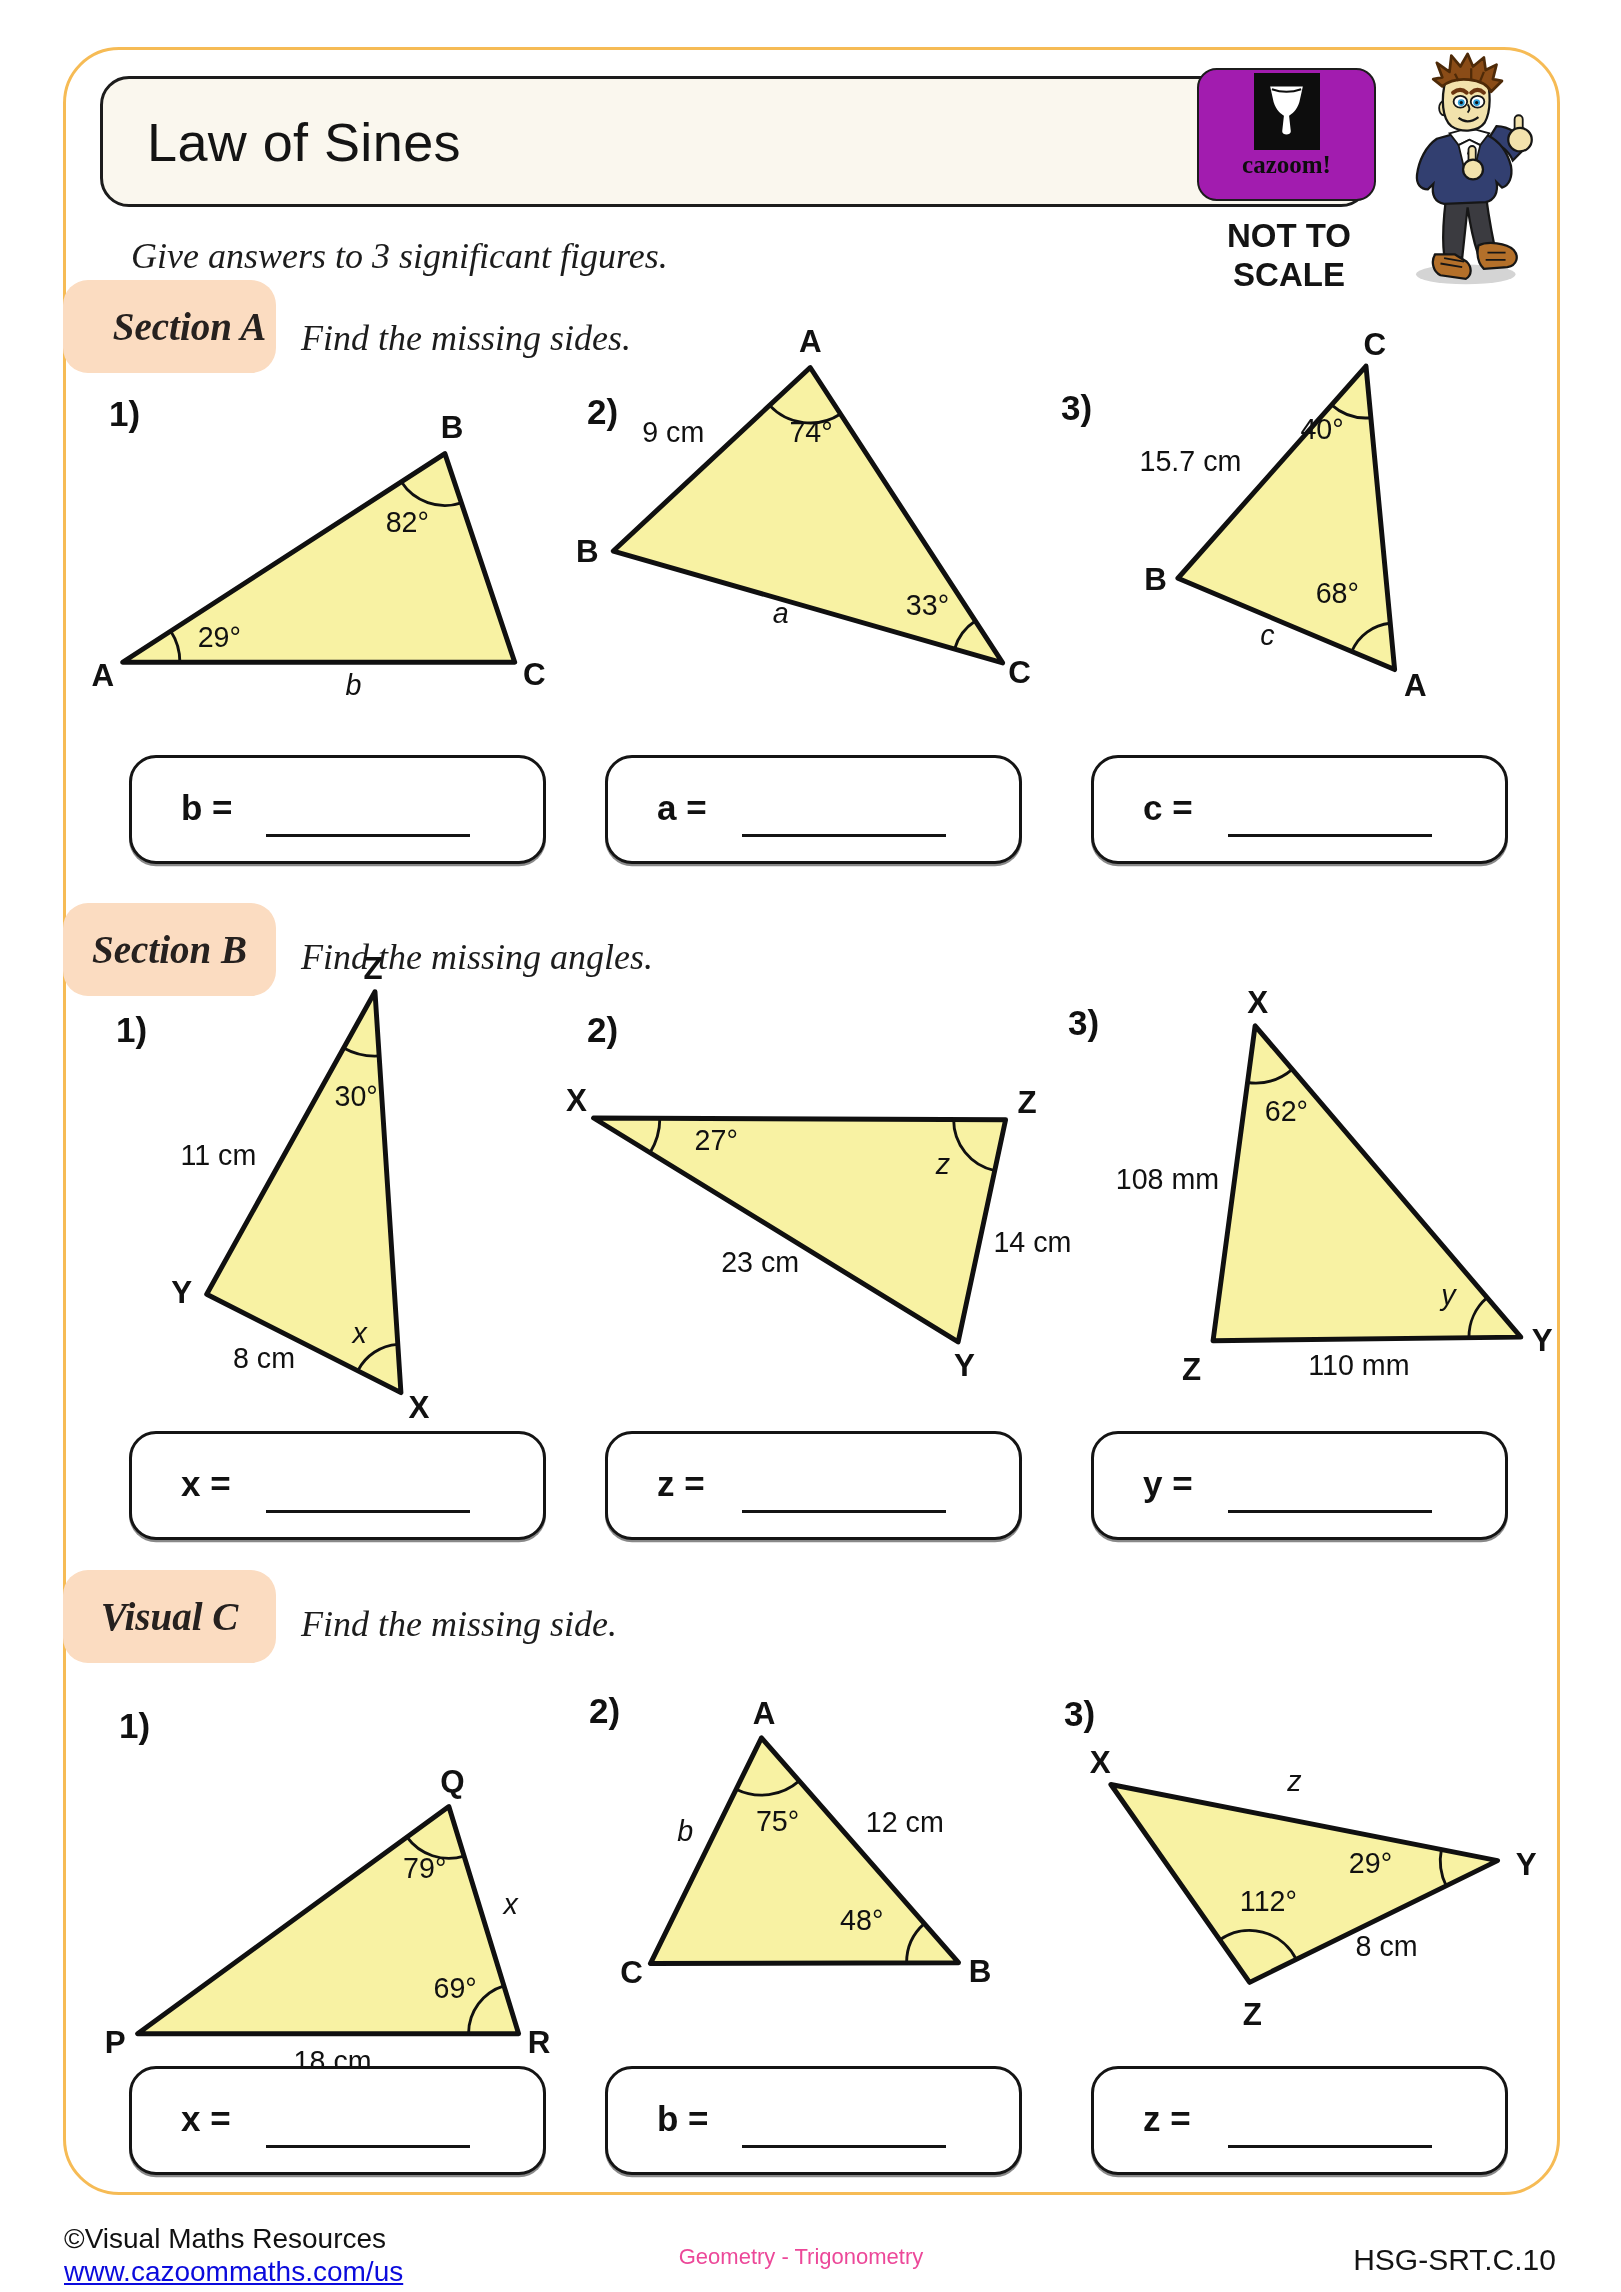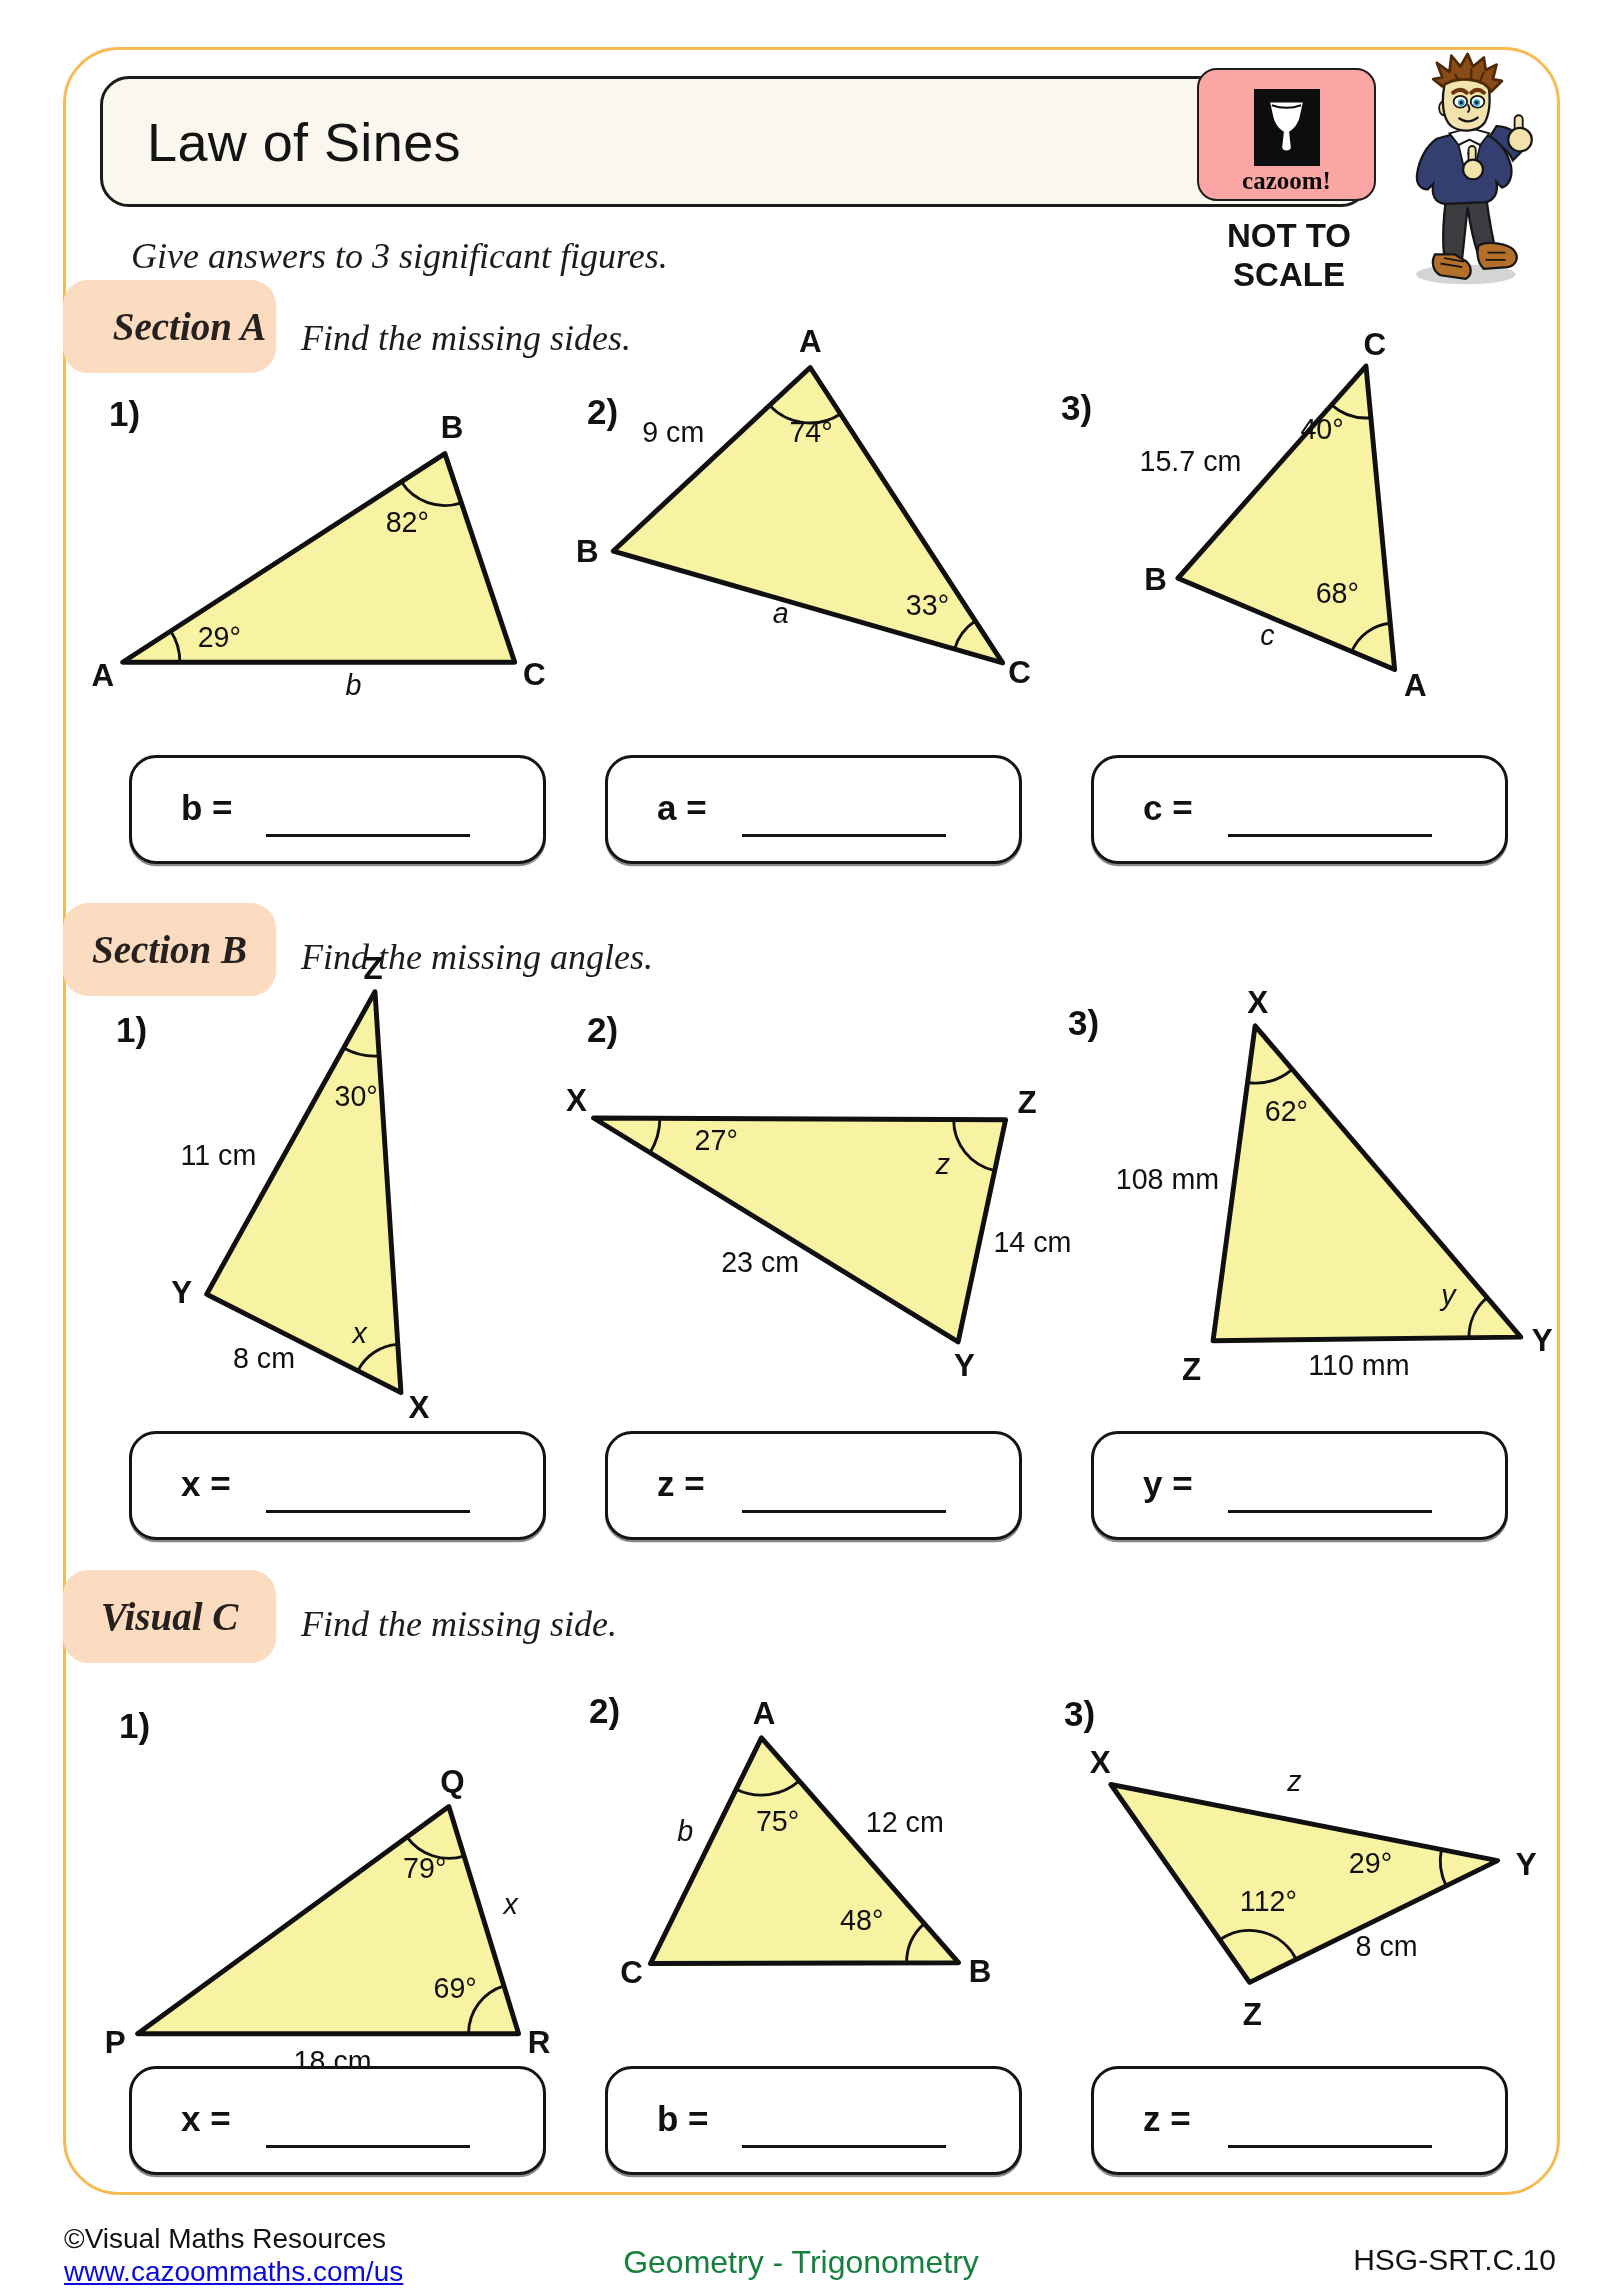--- a/index.html
+++ b/index.html
@@ -13,23 +13,23 @@
   *{box-sizing:border-box}
   html,body{margin:0;padding:0;background:#fff}
   #page{position:relative;width:1622px;height:2293px;background:#fff;
         font-family:"Liberation Sans",sans-serif;color:var(--ink);overflow:hidden}
   .page-border{position:absolute;left:63px;top:47px;width:1497px;height:2148px;
         border:3.6px solid var(--accent);border-radius:56px;pointer-events:none}
   .title-box{position:absolute;left:100px;top:76px;width:1270px;height:131px;
         background:var(--cream);border:3.6px solid #1c1c1c;border-radius:29px;
         display:flex;align-items:center;padding-left:36px}
   .title-box h1{margin:8px;font-size:54px;font-weight:normal;letter-spacing:0.4px;color:#141414}
-  .logo-box{position:absolute;left:1197px;top:68px;width:179px;height:133px;background:#fca5a5;
+  .logo-box{position:absolute;left:1197px;top:68px;width:179px;height:133px;background:#a21caf;
         border:2.7px solid #1c1c1c;border-radius:19.7px;display:flex;flex-direction:column;
-        align-items:center;padding-top:19px}
+        align-items:center;padding-top:3px}
   .logo-square{width:66px;height:77px;background:#0d0d0d;display:flex;align-items:center;justify-content:center}
   .logo-text{font-family:"Liberation Serif",serif;font-weight:bold;font-size:25px;color:#0d0d0d;margin-top:0.9px}
   .nts{position:absolute;left:1197px;top:217px;width:184px;text-align:center;
         font-weight:bold;font-size:33px;line-height:1.18;color:#141414}
   .mascot{position:absolute;left:1397px;top:52px;width:143px;height:235px}
   .give{position:absolute;left:131px;top:235px;font-family:"Liberation Serif",serif;
         font-style:italic;font-size:36px;color:#1c1c1c}
   .section-label{position:absolute;background:var(--peach);border-radius:25px;
         display:flex;align-items:center;justify-content:center;
         font-family:"Liberation Serif",serif;font-style:italic;font-weight:bold;
@@ -44,21 +44,21 @@
   .vtx{font-family:"Liberation Sans",sans-serif;font-weight:bold;font-size:35px}
   .lbl{font-family:"Liberation Sans",sans-serif;font-size:32px}
   .answer-box{position:absolute;width:417px;height:109px;background:#fff;
         border:3.1px solid #141414;border-radius:27px;box-shadow:0 2.2px 0 rgba(20,20,20,.5)}
   .answer-label{position:absolute;left:49px;top:30px;font-weight:bold;font-size:35px;color:#111}
   .answer-line{position:absolute;left:134px;top:47px;width:204px;height:32px;
         border-bottom:3.1px solid #141414}
   .foot-copy{position:absolute;left:64px;top:2223px;font-size:28px;color:#111}
   .foot-link{position:absolute;left:64px;top:2256px;font-size:28px;color:var(--link);
         text-decoration:underline;cursor:pointer}
-  .foot-center{position:absolute;left:0;top:2244px;width:1602px;text-align:center;font-size:32px;color:#15803d}
+  .foot-center{position:absolute;left:0;top:2244px;width:1602px;text-align:center;font-size:22px;color:#ec4899}
   .foot-code{position:absolute;right:66px;top:2243px;font-size:30px;color:#141414}
 </style>
 </head>
 <body>
 
 <div id="page">
   <div class="page-border"></div>
 
   <div class="title-box">
     <h1>Law of Sines</h1>

